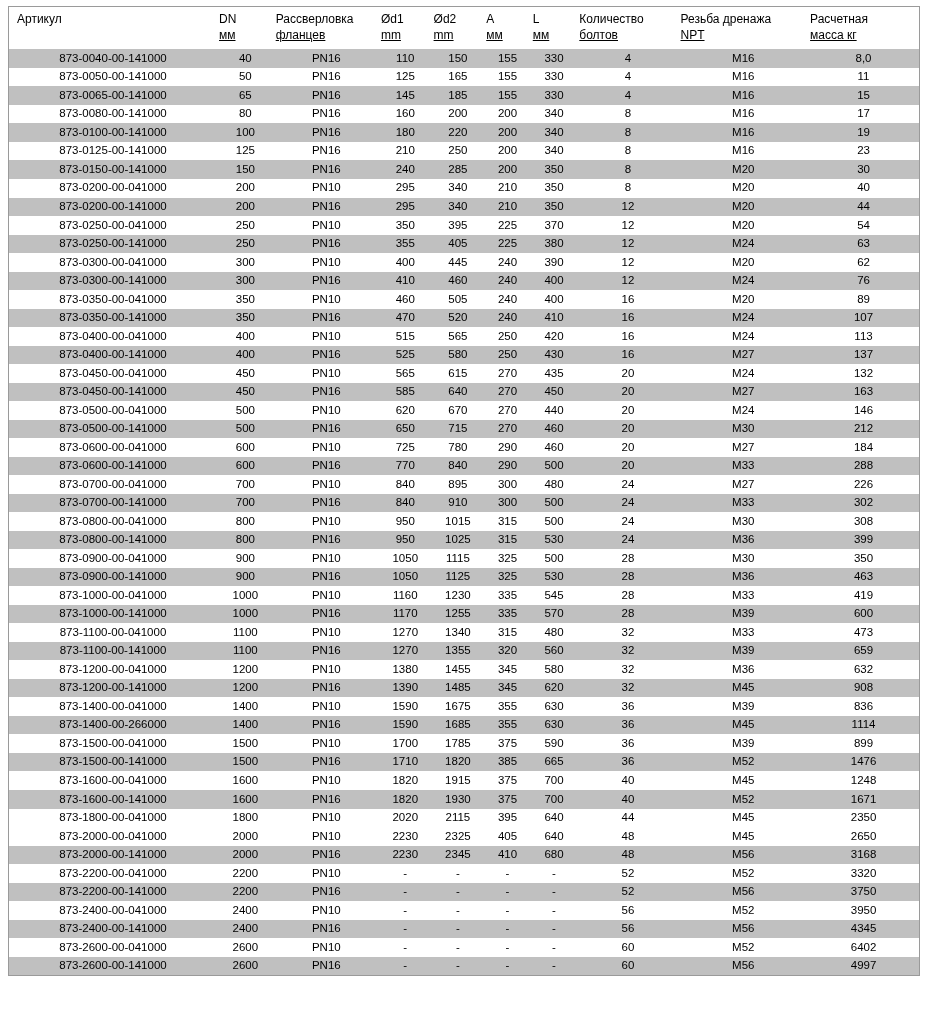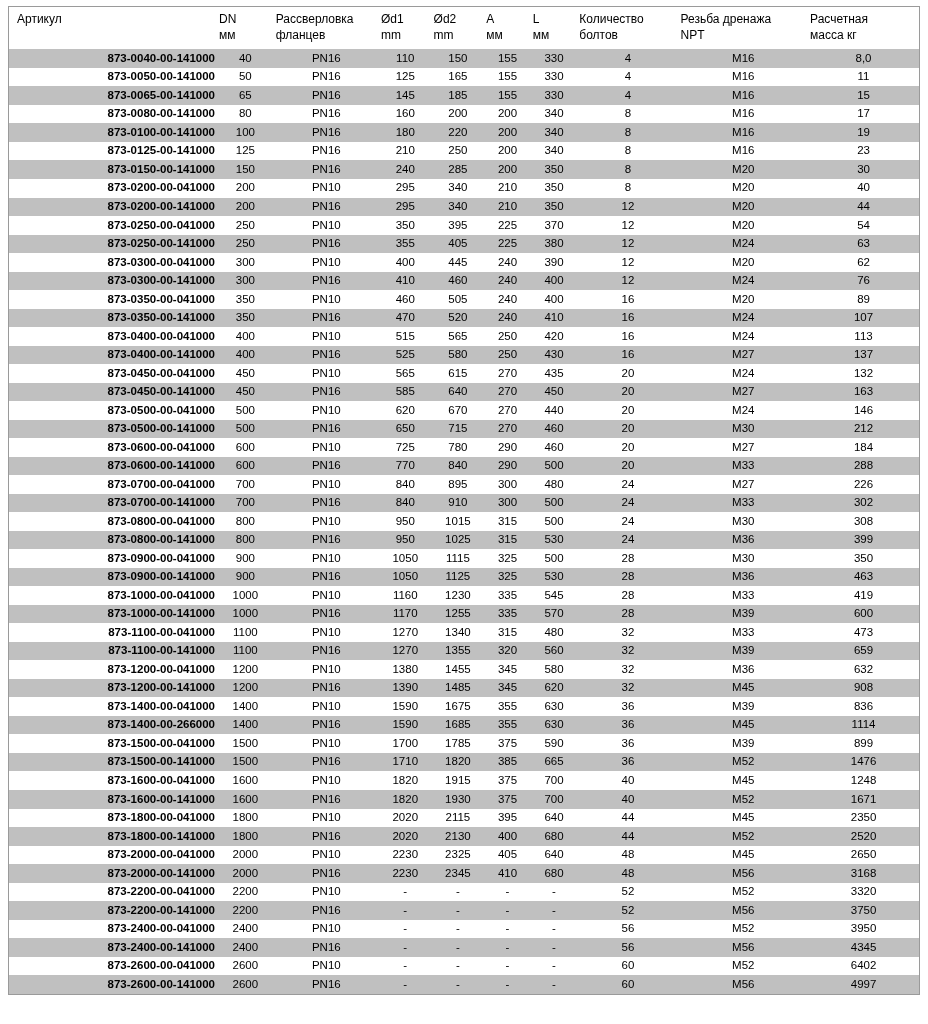--- a/index.html
+++ b/index.html
@@ -32,35 +32,35 @@
     font-size: 12px;
     text-align: left;
     vertical-align: top;
     padding: 4px 2px 6px 2px;
     background: #ffffff;
     border: none;
     line-height: 1.35;
   }
   table.spec thead th .l2 {
     display: block;
+    text-decoration: underline;
   }
   table.spec thead th.art {
     text-align: left;
     padding-left: 8px;
   }
   table.spec tbody td {
     text-align: center;
     padding: 1.5px 2px;
     border: none;
     line-height: 1.35;
     white-space: nowrap;
   }
   table.spec tbody td.art {
-    text-align: right;
-    font-weight: bold;
+    text-align: center;
   }
   tbody tr.shade td {
     background: #c0c0c0;
   }
   tbody tr.plain td {
     background: #ffffff;
   }
   .c-art   { width: 206px; }
   .c-dn    { width: 56px;  }
   .c-flange{ width: 104px; }
@@ -631,32 +631,20 @@
           <td>1800</td>
           <td>PN10</td>
           <td>2020</td>
           <td>2115</td>
           <td>395</td>
           <td>640</td>
           <td>44</td>
           <td>M45</td>
           <td>2350</td>
         </tr>
-        <tr class="shade">
-          <td class="art">873-1800-00-141000</td>
-          <td>1800</td>
-          <td>PN16</td>
-          <td>2020</td>
-          <td>2130</td>
-          <td>400</td>
-          <td>680</td>
-          <td>44</td>
-          <td>M52</td>
-          <td>2520</td>
-        </tr>
         <tr class="plain">
           <td class="art">873-2000-00-041000</td>
           <td>2000</td>
           <td>PN10</td>
           <td>2230</td>
           <td>2325</td>
           <td>405</td>
           <td>640</td>
           <td>48</td>
           <td>M45</td>

